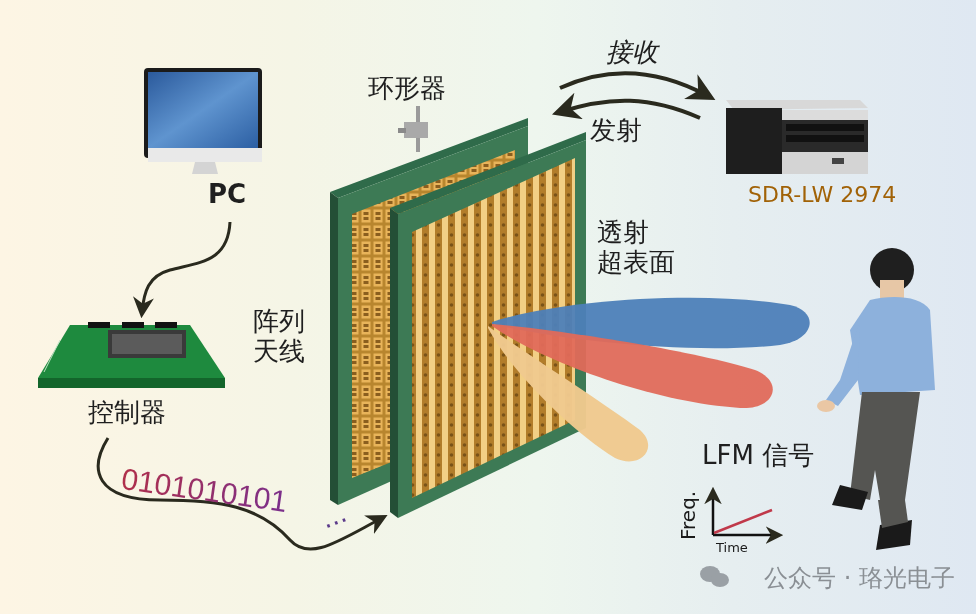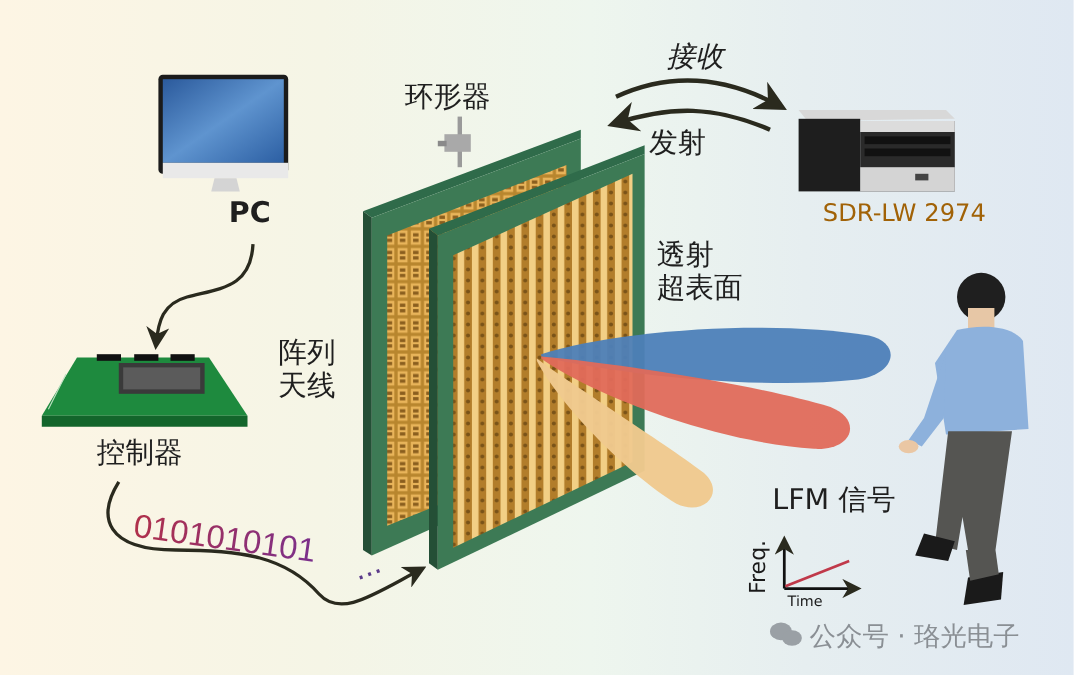--- a/index.html
+++ b/index.html
@@ -139,13 +139,13 @@
 <div class="abs label" style="left:606px; top:38px;font-style:italic;">接收</div>
 <div class="abs label" style="left:590px; top:116px;">发射</div>
 <div class="abs label" style="left:660px; top:441px;margin-left:42px;">LFM 信号</div>
 
 <div class="abs" style="left:676px; top:540px; transform:rotate(-90deg); transform-origin:left top; font-size:20px;">Freq.</div>
 <div class="abs" style="left:716px; top:540px; font-size:13px;">Time</div>
 
 <div class="abs binary" style="left:124px; top:462px; transform:rotate(8deg); transform-origin:left top; background:linear-gradient(90deg,#b0304a,#7a2f8c); -webkit-background-clip:text; background-clip:text; color:transparent;">0101010101</div>
 <div class="abs" style="left:324px; top:508px; font-size:26px; color:#5b3a8a; transform:rotate(-20deg);">···</div>
 
-<div class="abs watermark" style="left:736px; top:562px;">公众号 · 珞光电子</div>
+<div class="abs watermark" style="left:764px; top:562px;">公众号 · 珞光电子</div>
 
 </body></html>

